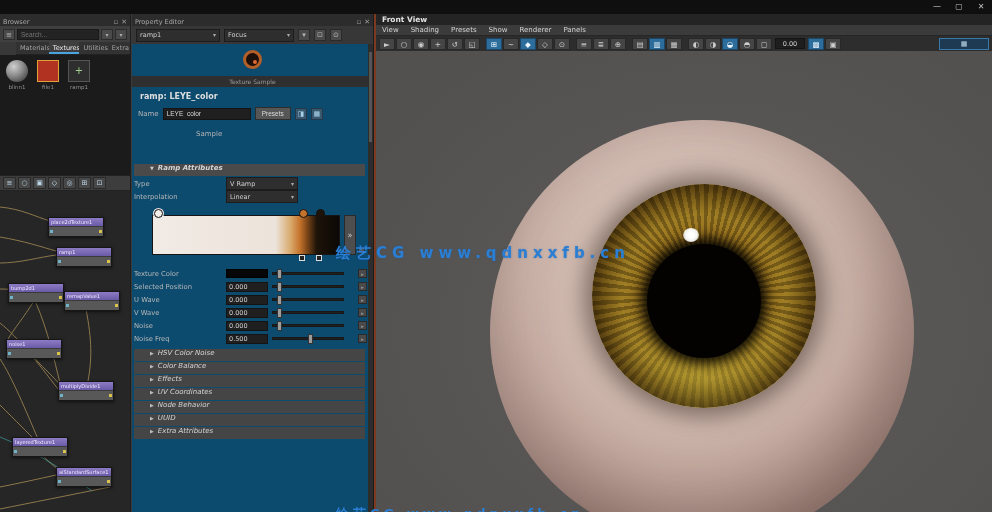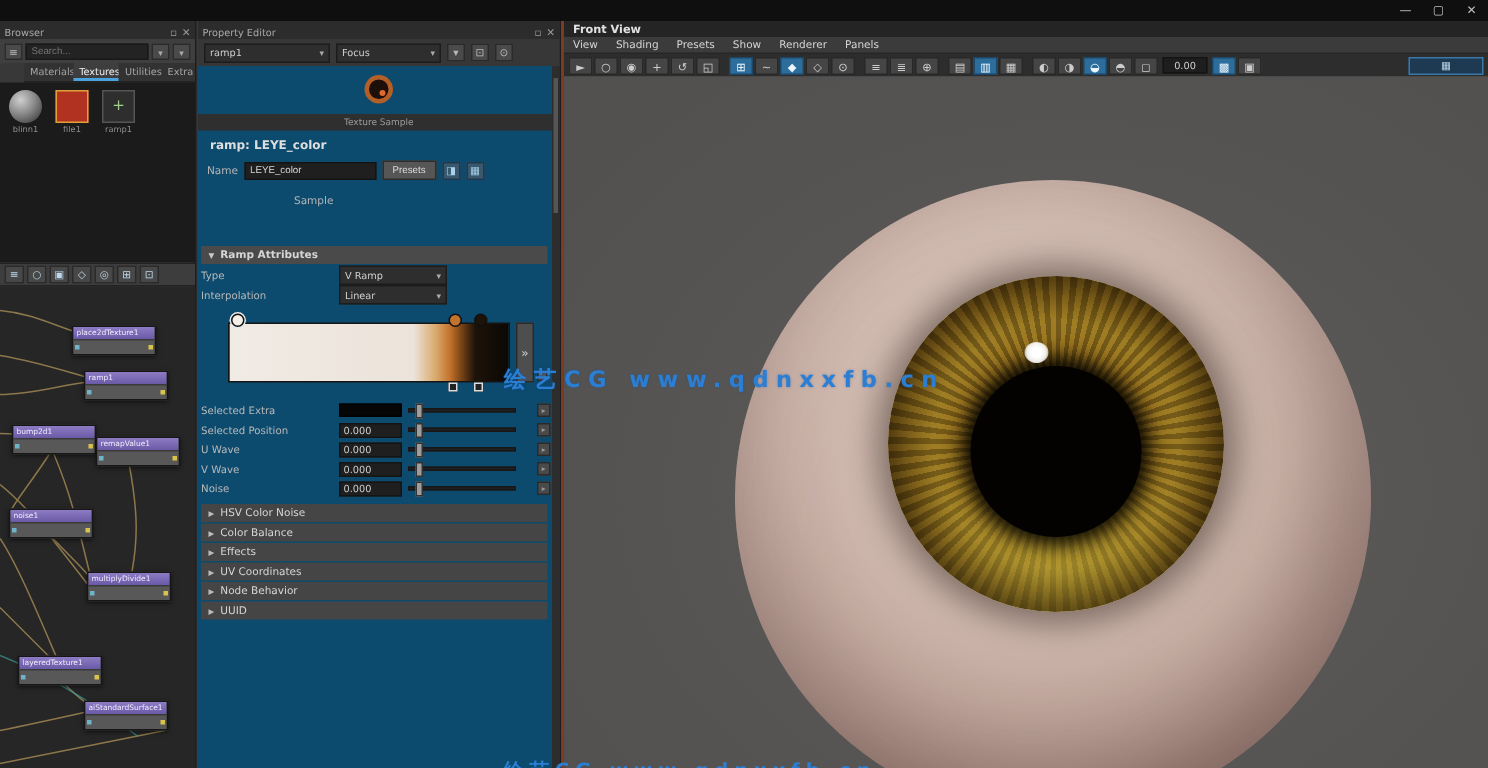--- a/index.html
+++ b/index.html
@@ -50,21 +50,21 @@
   .mat-circle::after { content:""; position:absolute; right:2px; bottom:2px; width:4px; height:4px; border-radius:50%; background:#e06a30; }
   .ae-divider { position:absolute; top:62px; left:0; right:0; height:11px; background:#2f2f2f; display:flex; align-items:center; justify-content:center; font-size:6px; color:#9b9b9b; }
   .ae-heading { position:absolute; top:78px; left:8px; font-size:8px; font-weight:bold; color:#dedede; }
   .ae-namerow { position:absolute; top:92px; left:0; right:0; height:15px; display:flex; align-items:center; gap:4px; padding:0 6px; }
   .ae-lbl { font-size:7px; color:#b5b5b5;text-align:right; }
   .ae-input { width:88px; height:12px; background:#1f1f1f; border:1px solid #141414; color:#d8d8d8; font-size:6.5px; padding:0 3px; }
   .ae-btn { height:13px; background:#565656; border:1px solid #2d2d2d; color:#ddd; font-size:6.5px; padding:0 6px; }
   .ae-ico { width:12px; height:12px; background:#37586e; border:1px solid #23384a; color:#a9d2ea; font-size:7px; line-height:11px; text-align:center; }
   .ae-sample { position:absolute; top:116px; left:64px; font-size:7px; color:#b5b5b5; }
   .ae-stack { position:absolute; top:150px; left:0; right:6px; }
-  .sec-open, .sec-closed { display:flex; align-items:center; height:12px; background:#4a4a4a; margin:0 2px 1px 2px; padding-left:5px; font-size:7px; color:#d5d5d5; }
+  .sec-open, .sec-closed { display:flex; height:12px; background:#4a4a4a; margin:0 2px 1px 2px; padding-left:16px; font-size:7px; color:#d5d5d5;font-style:italic; }
   .sec-open { font-weight:bold; }
   .sec-open .arr::before { content:"▼"; font-size:5px; margin-right:4px; color:#c9c9c9; }
   .sec-closed { background:#454545; font-weight:normal; }
   .sec-closed .arr::before { content:"▶"; font-size:5px; margin-right:4px; color:#bbb; }
   .prow { display:flex; align-items:center; height:13px; gap:4px; padding-left:2px; }
   .plabel { width:88px; text-align:left; font-size:6.8px; color:#b8b8b8; white-space:nowrap; overflow:hidden; }
   .pfield { width:42px; height:10px; background:#1f1f1f; border:1px solid #141414; color:#cfcfcf; font-size:6.5px; line-height:9px; padding-left:2px; }
   .pswatch { width:42px; height:9px; background:#060606; border:1px solid #000; }
   .ptrack { width:72px; height:3px; background:#202020; border:1px solid #171717; position:relative; }
   .phandle { position:absolute; top:-4px; width:5px; height:10px; background:#9d9d9d; border:1px solid #333; }
@@ -281,21 +281,21 @@
         <span class="rh sel" style="left: 21.86px; background: rgb(244, 239, 233);"></span>
         <span class="rh" style="background: rgb(196, 115, 44); left: 166.94px;"></span>
         <span class="rh" style="background: rgb(29, 19, 9); left: 183.68px;"></span>
         <span class="rb" style="left: 166.94px;"></span>
         <span class="rb" style="left: 183.68px;"></span>
         <div class="ramp-expand">»</div>
         <span class="ramp-mini"></span>
       </div>
 
       <div class="prow">
-        <span class="plabel">Selected Extra</span>
+        <span class="plabel">Texture Color</span>
         <span class="pswatch"></span>
         <div class="ptrack">
             <span class="phandle" style="left: 5%;"></span>
           </div>
         <span class="pmap"></span>
       </div>
       <div class="prow">
         <span class="plabel">Selected Position</span>
         <span class="pfield">0.000</span>
         <div class="ptrack">
@@ -320,20 +320,28 @@
         <span class="pmap"></span>
       </div>
       <div class="prow">
         <span class="plabel">Noise</span>
         <span class="pfield">0.000</span>
         <div class="ptrack">
             <span class="phandle" style="left: 5%;"></span>
           </div>
         <span class="pmap"></span>
       </div>
+      <div class="prow">
+        <span class="plabel">Noise Freq</span>
+        <span class="pfield">0.500</span>
+        <div class="ptrack">
+            <span class="phandle" style="left: 50%;"></span>
+          </div>
+        <span class="pmap"></span>
+      </div>
 
       <div style="height:4px"></div>
       <div class="sec-closed">
           <span class="arr"></span>
           <span>HSV Color Noise</span>
         </div>
       <div class="sec-closed">
           <span class="arr"></span>
           <span>Color Balance</span>
         </div>
@@ -345,20 +353,24 @@
           <span class="arr"></span>
           <span>UV Coordinates</span>
         </div>
       <div class="sec-closed">
           <span class="arr"></span>
           <span>Node Behavior</span>
         </div>
       <div class="sec-closed">
           <span class="arr"></span>
           <span>UUID</span>
+        </div>
+      <div class="sec-closed">
+          <span class="arr"></span>
+          <span>Extra Attributes</span>
         </div>
     </div>
     <div class="ae-scroll"></div>
   </div>
 
   <div class="rust"></div>
   <div class="viewport">
     <div class="vp-title">
         <span>Front View</span>
       </div>

